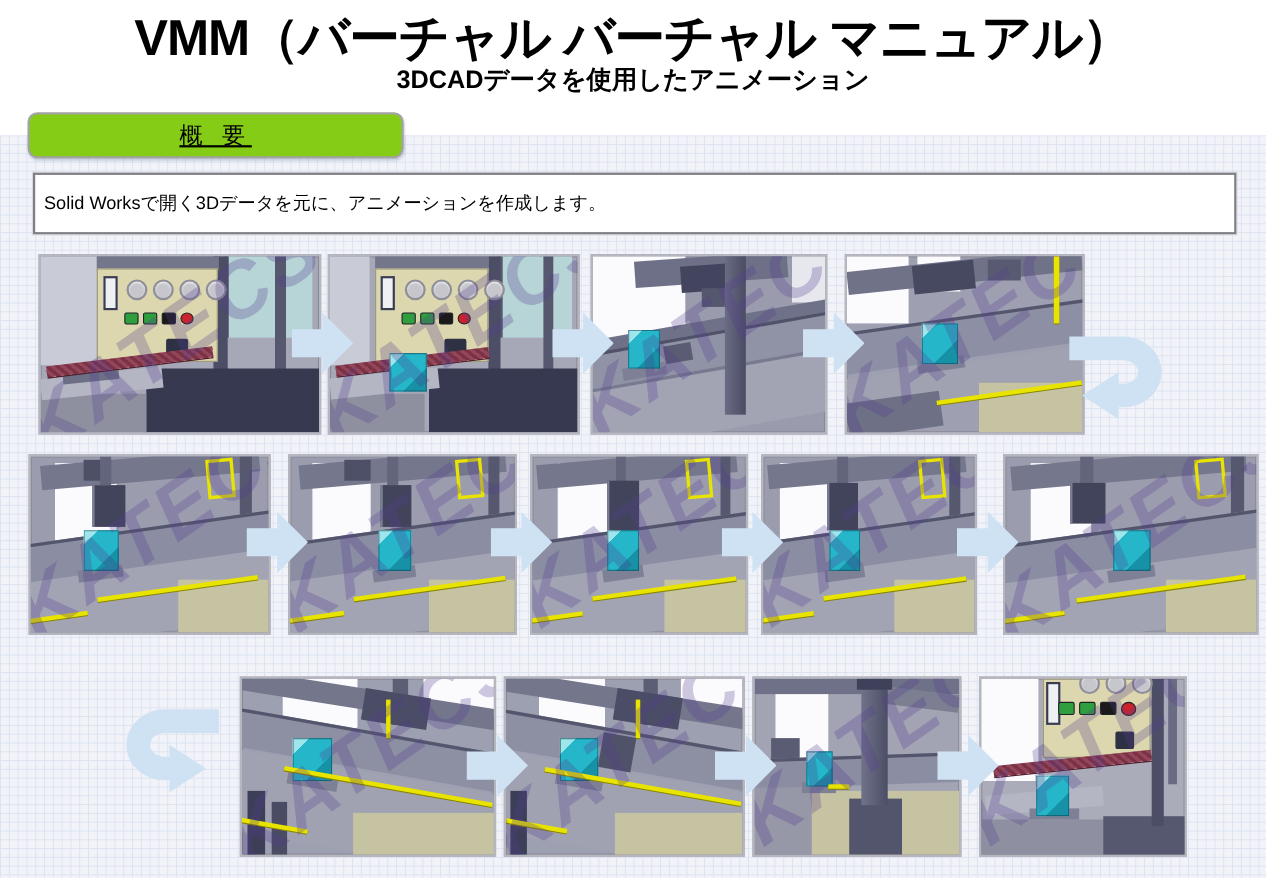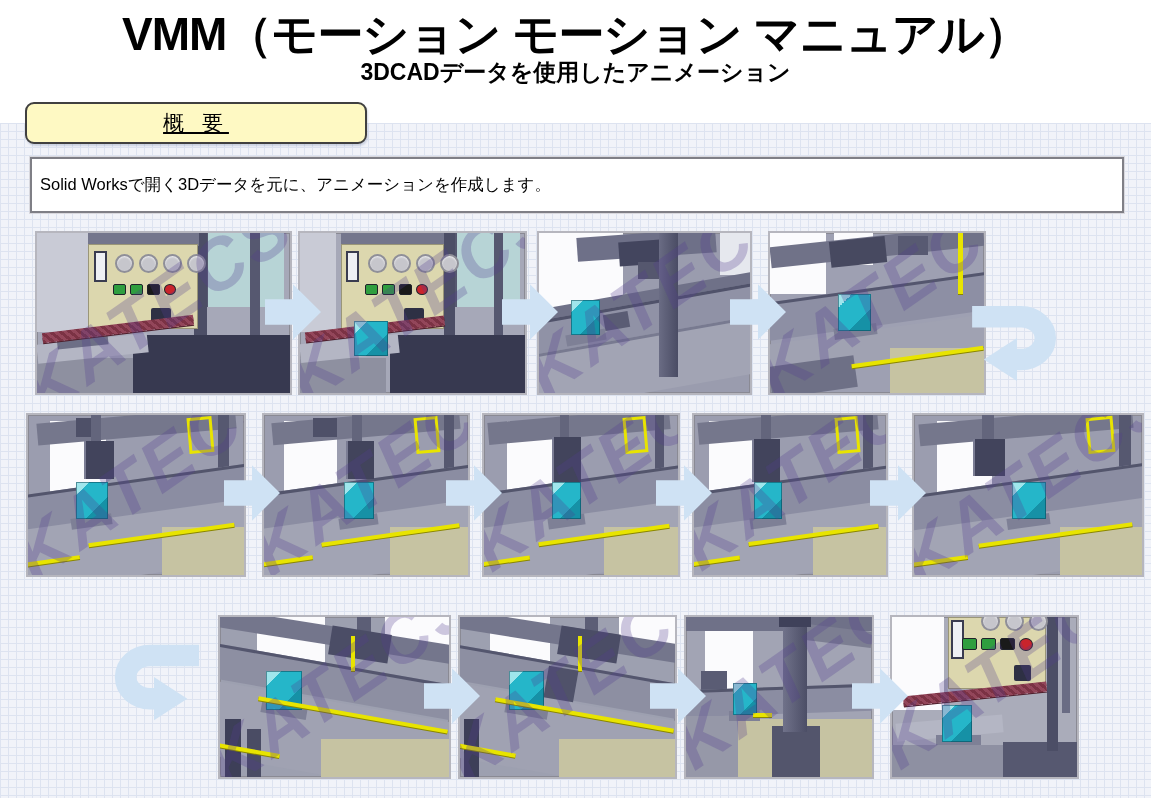--- a/index.html
+++ b/index.html
@@ -14,22 +14,22 @@
                      linear-gradient(90deg,#dde3f0 1px,transparent 1px);
     background-size:8px 8px;z-index:0;}
 
   
   #title{left:0;top:4px;width:1151px;text-align:center;font-size:46px;font-weight:bold;
          color:#000;letter-spacing:-1px;z-index:2;}
   #subtitle{left:0;top:57px;width:1151px;text-align:center;font-size:23px;font-weight:bold;
          color:#000;z-index:2;}
 
   
-  #ovbox{left:25px;top:102px;width:338px;height:38px;background:#fef9c3;
-         border:2px solid #404040;border-radius:9px;z-index:3;
+  #ovbox{left:25px;top:102px;width:338px;height:38px;background:#84cc16;
+         border:2px solid #a3a3a3;border-radius:9px;z-index:3;
          display:flex;align-items:center;justify-content:center;
          box-shadow:1px 2px 2px rgba(90,110,150,.25);}
   #ovbox span{font-size:21px;color:#000;text-decoration:underline;letter-spacing:6px;}
 
   
   #descbox{left:30px;top:157px;width:1090px;height:52px;background:#ffffff;
            border:2px solid #7f7f86;z-index:3;display:flex;align-items:center;
            box-shadow:0 0 0 1px #d8d8de;}
   #descbox span{font-size:16.5px;color:#000;padding-left:8px;}
 
@@ -61,21 +61,21 @@
   
   .arr{position:absolute;width:56px;height:58px;background:#cfe2f4;z-index:8;
        clip-path:polygon(0 28%,50% 28%,50% 2%,100% 50%,50% 98%,50% 72%,0 72%);}
   .uturn{position:absolute;z-index:8;}
 </style>
 </head>
 <body>
 
 <div id="gridbg" class="abs"></div>
 
-<div id="title" class="abs">VMM（モーション モーション マニュアル）</div>
+<div id="title" class="abs">VMM（バーチャル バーチャル マニュアル）</div>
 <div id="subtitle" class="abs">3DCADデータを使用したアニメーション</div>
 
 <div id="ovbox" class="abs">
   <span>概 要</span>
 </div>
 
 <div id="descbox" class="abs">
   <span>Solid Worksで開く3Dデータを元に、アニメーションを作成します。</span>
 </div>
 

